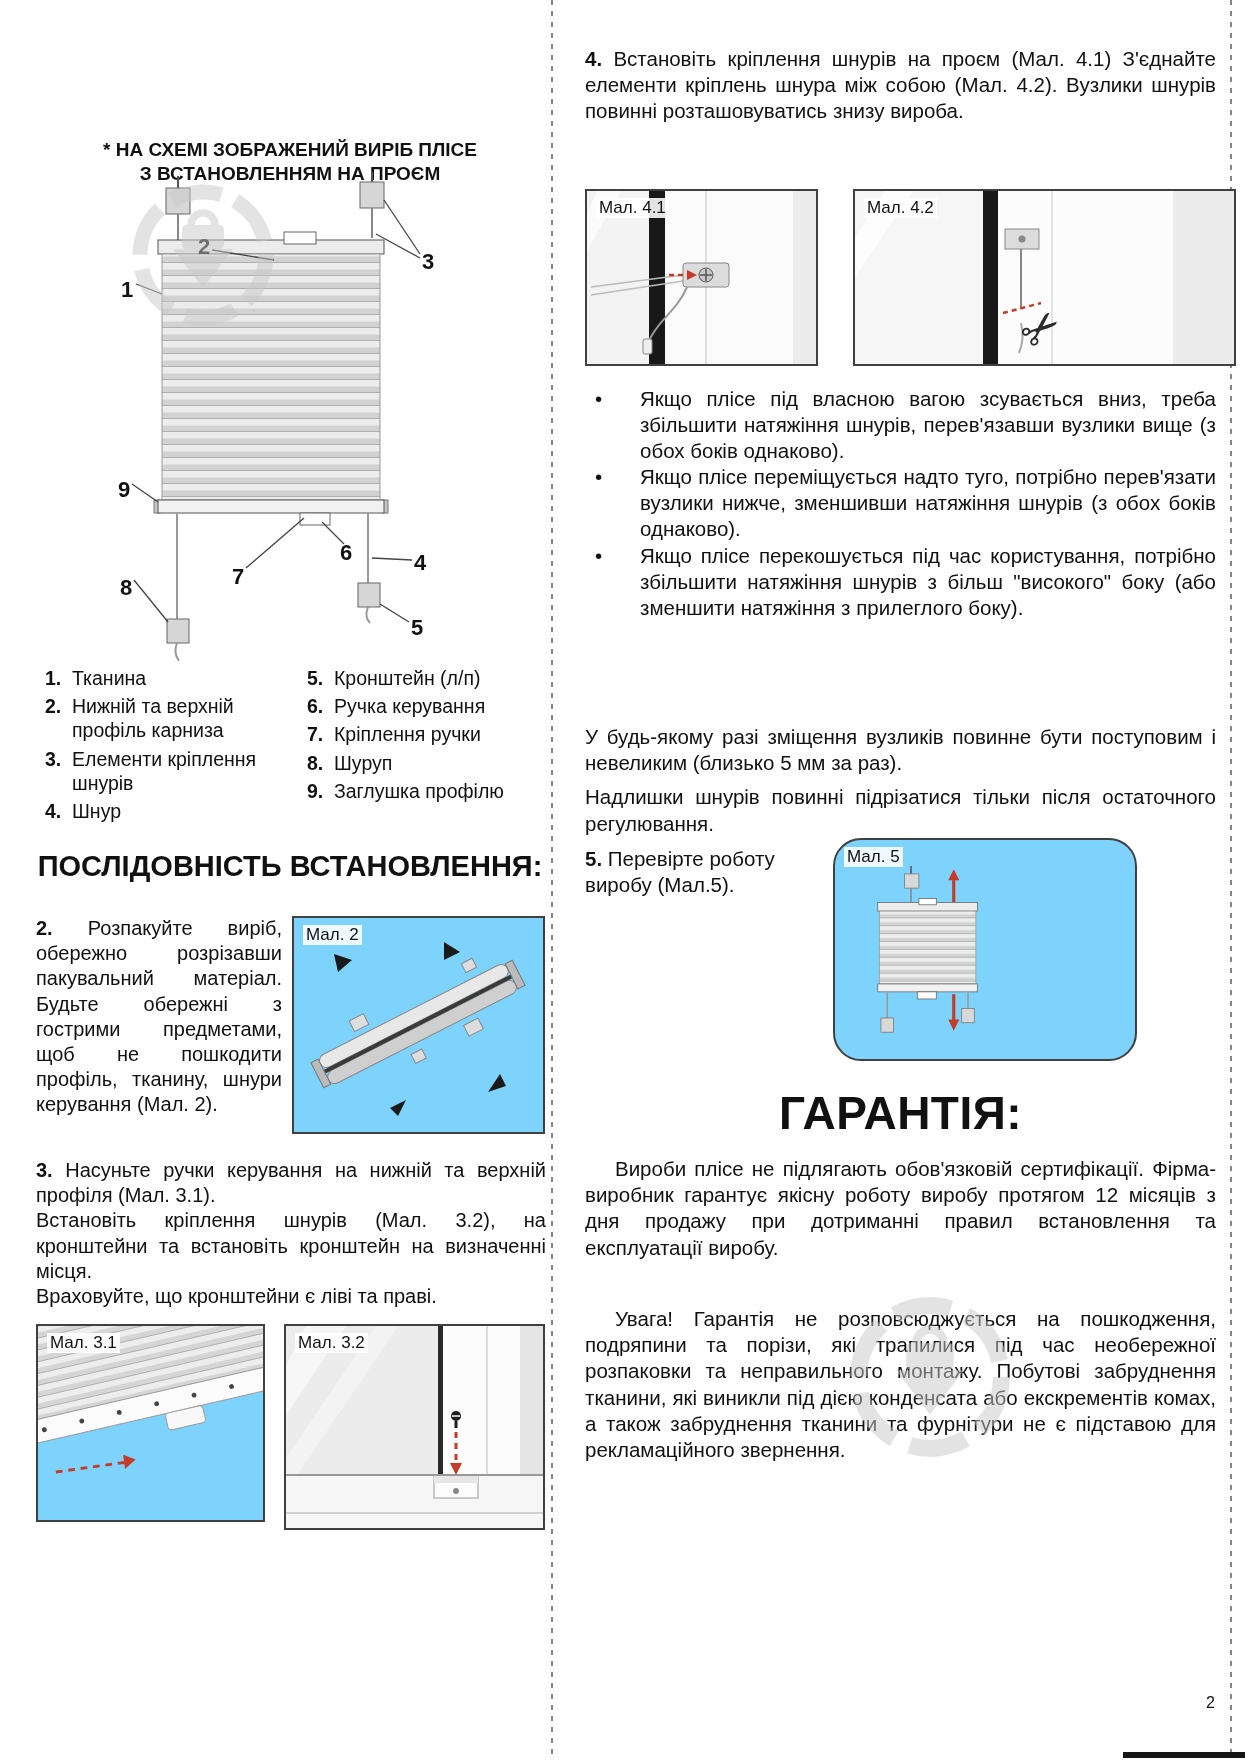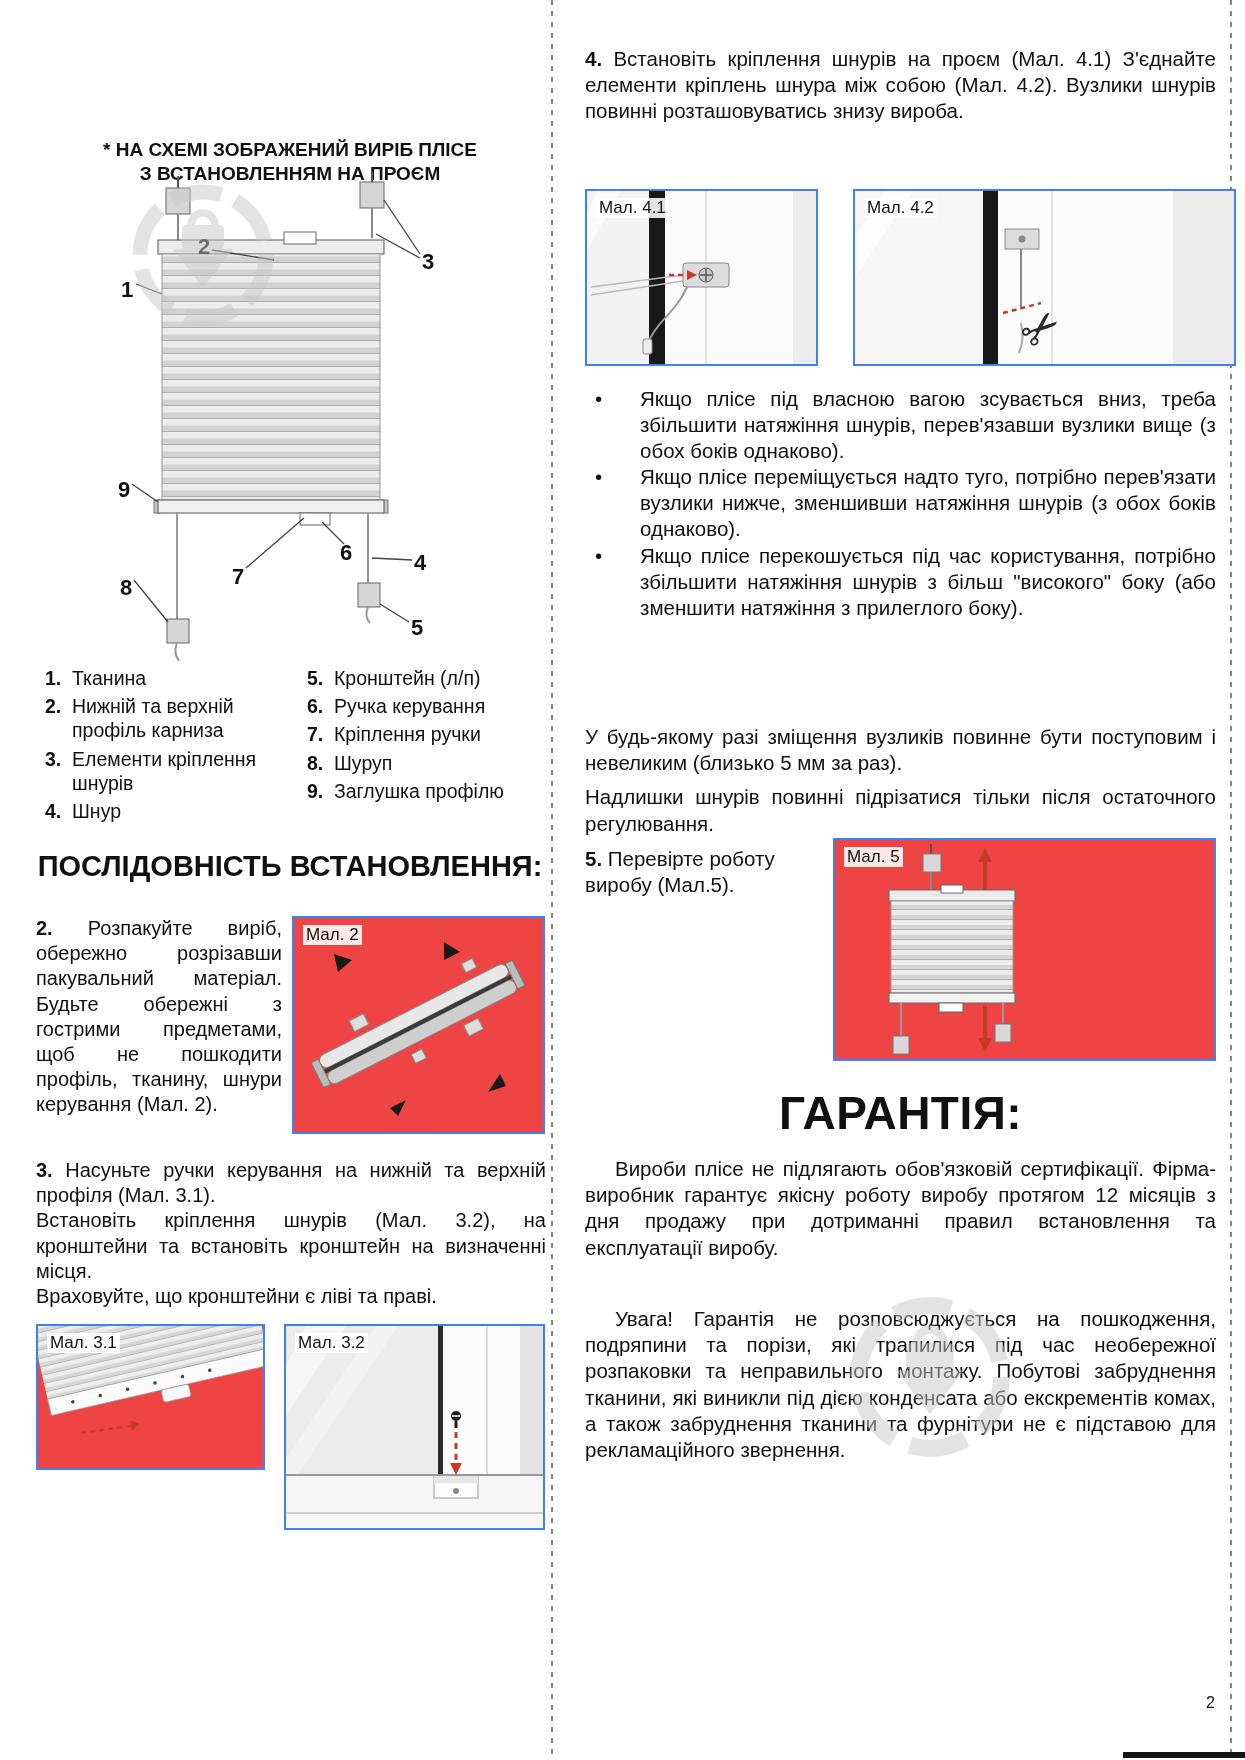--- a/index.html
+++ b/index.html
@@ -10,21 +10,21 @@
   .vdash{position:absolute;top:0;width:2px;height:1760px;
          background:repeating-linear-gradient(to bottom,#858585 0 5px,transparent 5px 11px);}
   .center-text{text-align:center;}
   .title{font-weight:bold;font-size:38px;line-height:1.08;letter-spacing:-.5px;}
   .subtitle{font-weight:bold;font-size:19px;line-height:1.28;}
   .h2{font-weight:bold;font-size:29px;white-space:nowrap;}
   .h2w{font-weight:bold;font-size:46px;letter-spacing:.5px;}
   .body-text{font-size:20px;line-height:1.26;text-align:justify;}
   .rtext{font-size:20.5px;line-height:1.28;text-align:justify;}
   .stepnum{font-weight:bold;}
-  .figbox{position:absolute;border:2px solid #3b82f6;background:#ef4444;}
+  .figbox{position:absolute;border:2px solid #404040;background:#7dd3fc;}
   .figbox svg{display:block;width:100%;height:100%;}
   .figlabel{position:absolute;top:7px;left:9px;font-size:17px;background:rgba(255,255,255,.88);
             padding:0 3px;z-index:3;}
   .legend{display:flex;font-size:19.5px;line-height:1.24;}
   .leg-col-a{width:262px;}
   .leg-col-b{width:240px;}
   .leg-item{position:relative;padding-left:27px;margin-bottom:4px;}
   .leg-num{position:absolute;left:0;font-weight:bold;}
   .bullet-item{position:relative;padding-left:55px;font-size:20.5px;line-height:1.26;
                text-align:justify;margin-bottom:1px;}
@@ -161,21 +161,21 @@
 
   <div class="abs body-text" style="left:36px;top:1158px;width:510px;">
     <div>
       <b class="stepnum">3.</b>
       <span>Насуньте ручки керування на нижній та верхній профіля (Мал. 3.1).</span>
     </div>
     <div>Встановіть кріплення шнурів (Мал. 3.2), на кронштейни та встановіть кронштейн на визначенні місця.</div>
     <div>Враховуйте, що кронштейни є ліві та праві.</div>
   </div>
 
-  <div class="figbox" style="left:36px;top:1324px;width:229px;height:146px;">
+  <div class="figbox" style="left:36px;top:1324px;width:229px;height:198px;">
     <div class="figlabel">Мал. 3.1</div>
     <svg viewBox="0 0 225 202">
       <defs>
         <pattern id="pleatsB" width="12" height="12" patternUnits="userSpaceOnUse">
           <rect width="12" height="12" fill="#d5d5d5"></rect>
           <rect width="12" height="6" fill="#ededed"></rect>
           <rect y="11.2" width="12" height="0.8" fill="#a6a6a6"></rect>
         </pattern>
       </defs>
       <g transform="rotate(-13 112 60)">
@@ -281,21 +281,21 @@
   <div class="abs rtext" style="left:585px;top:724px;width:631px;">
     <div class="mb8">У будь-якому разі зміщення вузликів повинне бути поступовим і невеликим (близько 5 мм за раз).</div>
     <div>Надлишки шнурів повинні підрізатися тільки після остаточного регулювання.</div>
   </div>
 
   <p class="abs rtext" style="left:585px;top:846px;width:235px;text-align:left;">
     <b class="stepnum">5.</b>
     <span>Перевірте роботу виробу (Мал.5).</span>
   </p>
 
-  <div class="figbox" style="left:833px;top:838px;width:383px;height:223px;">
+  <div class="figbox" style="left:833px;top:838px;width:304px;height:223px;border-radius:28px;">
     <div class="figlabel">Мал. 5</div>
     <svg viewBox="0 0 379 219">
       <defs>
         <pattern id="pleatsC" width="12" height="10" patternUnits="userSpaceOnUse">
           <rect width="12" height="10" fill="#d4d4d4"></rect>
           <rect width="12" height="5" fill="#ececec"></rect>
           <rect y="9.2" width="12" height="0.8" fill="#a8a8a8"></rect>
         </pattern>
       </defs>
       <line x1="96" y1="4" x2="96" y2="14" stroke="#555" stroke-width="2"></line>

